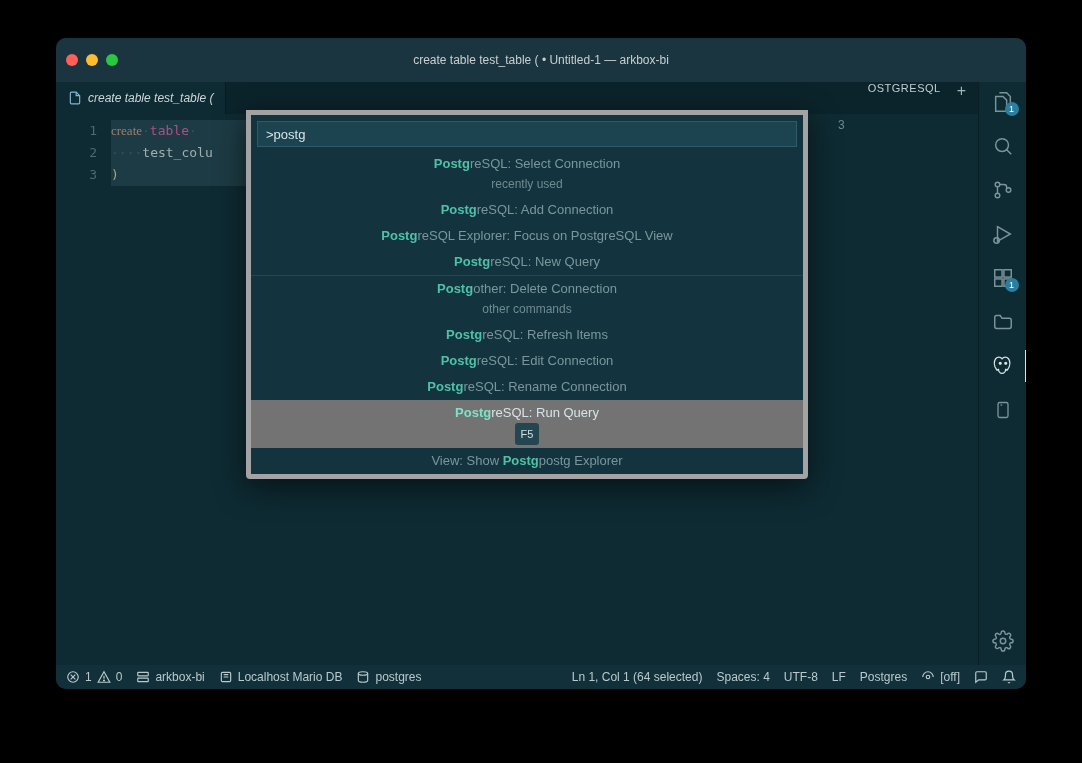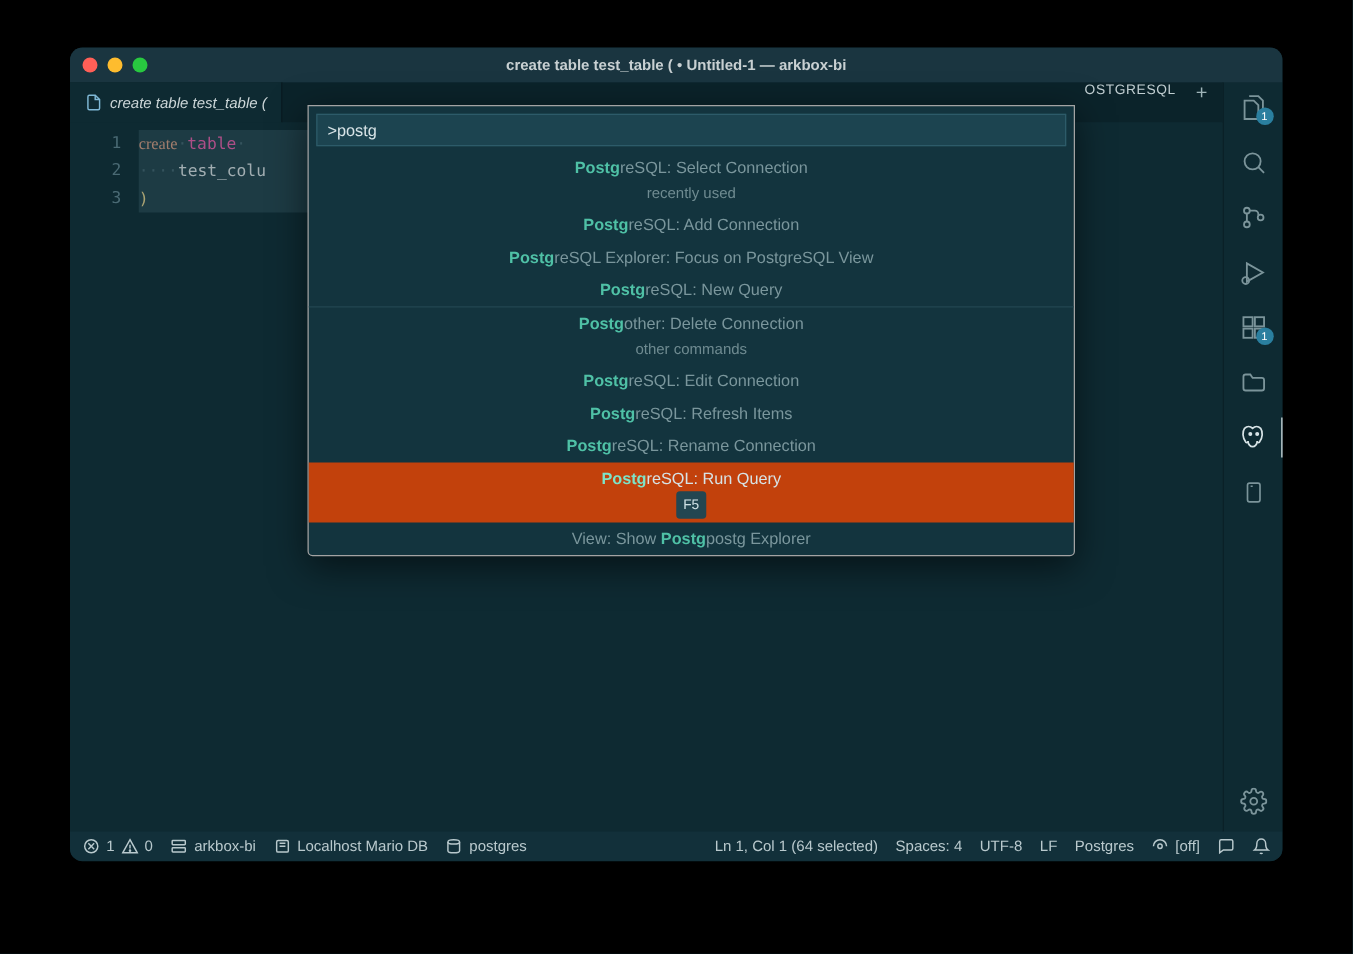--- a/index.html
+++ b/index.html
@@ -20,27 +20,26 @@
       height: 651px;
       background: #0e2a32;
       border-radius: 10px;
       overflow: hidden;
       box-shadow: 0 20px 60px rgba(0,0,0,0.7);
       display: flex;
       flex-direction: column;
       position: relative;
     }
     .titlebar {
-      height: 28px;
+      height: 44px;
       background: #1a3540;
       display: flex;
       align-items: center;
       padding: 0 10px;
       position: relative;
-      font-weight: bold;
     }
     .traffic-lights { display: flex; gap: 8px; }
     .tl { width: 12px; height: 12px; border-radius: 50%; }
     .tl.red { background: #ff5f57; }
     .tl.yellow { background: #febc2e; }
     .tl.green { background: #28c840; }
     .title-text {
       position: absolute;
       left: 50%; transform: translateX(-50%);
       color: #c8d0d2; font-size: 12px;
@@ -150,25 +149,25 @@
       font-size: 12px;
       color: #b9c9cd;
       gap: 14px;
     }
     .status-bar .sb-item { display: flex; align-items: center; gap: 5px; }
     .status-bar .spacer { flex: 1; }
     .status-ico { width: 14px; height: 14px; color: #b9c9cd; }
     
     .palette {
       position: absolute;
-      top: 18px;
+      top: 28px;
       left: 190px;
-      width: 614px;
+      width: 562px;
       background: #13343e;
-      border: 1px solid #a3a3a3;
+      border: 5px solid #a3a3a3;
       border-radius: 0 0 4px 4px;
       box-shadow: 0 8px 30px rgba(0,0,0,0.55);
       z-index: 50;
       font-size: 13px;
     }
     .palette-input {
       margin: 6px 6px 4px 6px;
       height: 26px;
       background: #1c4450;
       border: 1px solid #2d5b69;
@@ -184,21 +183,21 @@
       align-items: center;
       justify-content: space-between;
       padding: 3px 12px;
       color: #7a969c;
       cursor: pointer;
       line-height: 20px;
       flex-direction: column;
     }
     .palette-item .match { color: #4fc1a6; font-weight: 600; }
     .palette-item.selected {
-      background: #c2410c;
+      background: #737373;
     }
     .palette-item.selected .label-rest { color: #d7e3e6; }
     .palette-item.selected .match { color: #7de3c8; }
     .hint { color: #6f8b91; font-size: 12px; }
     .palette-item.section-first { border-top: 1px solid #234651; }
     .kbd {
       background: #234651;
       color: #cfe1e5;
       padding: 1px 6px;
       border-radius: 3px;
@@ -328,25 +327,25 @@
           </div>
           <div class="palette-item">
             <span><span class="match">Postg</span><span class="label-rest">reSQL: New Query</span></span>
             <span></span>
           </div>
           <div class="palette-item section-first">
             <span><span class="match">Postg</span><span class="label-rest">other: Delete Connection</span></span>
             <span class="hint">other commands</span>
           </div>
           <div class="palette-item">
+            <span><span class="match">Postg</span><span class="label-rest">reSQL: Refresh Items</span></span>
+            <span></span>
+          </div>
+          <div class="palette-item">
             <span><span class="match">Postg</span><span class="label-rest">reSQL: Edit Connection</span></span>
-            <span></span>
-          </div>
-          <div class="palette-item">
-            <span><span class="match">Postg</span><span class="label-rest">reSQL: Refresh Items</span></span>
             <span></span>
           </div>
           <div class="palette-item">
             <span><span class="match">Postg</span><span class="label-rest">reSQL: Rename Connection</span></span>
             <span></span>
           </div>
           <div class="palette-item selected">
             <span><span class="match">Postg</span><span class="label-rest">reSQL: Run Query</span></span>
             <span class="kbd">F5</span>
           </div>

